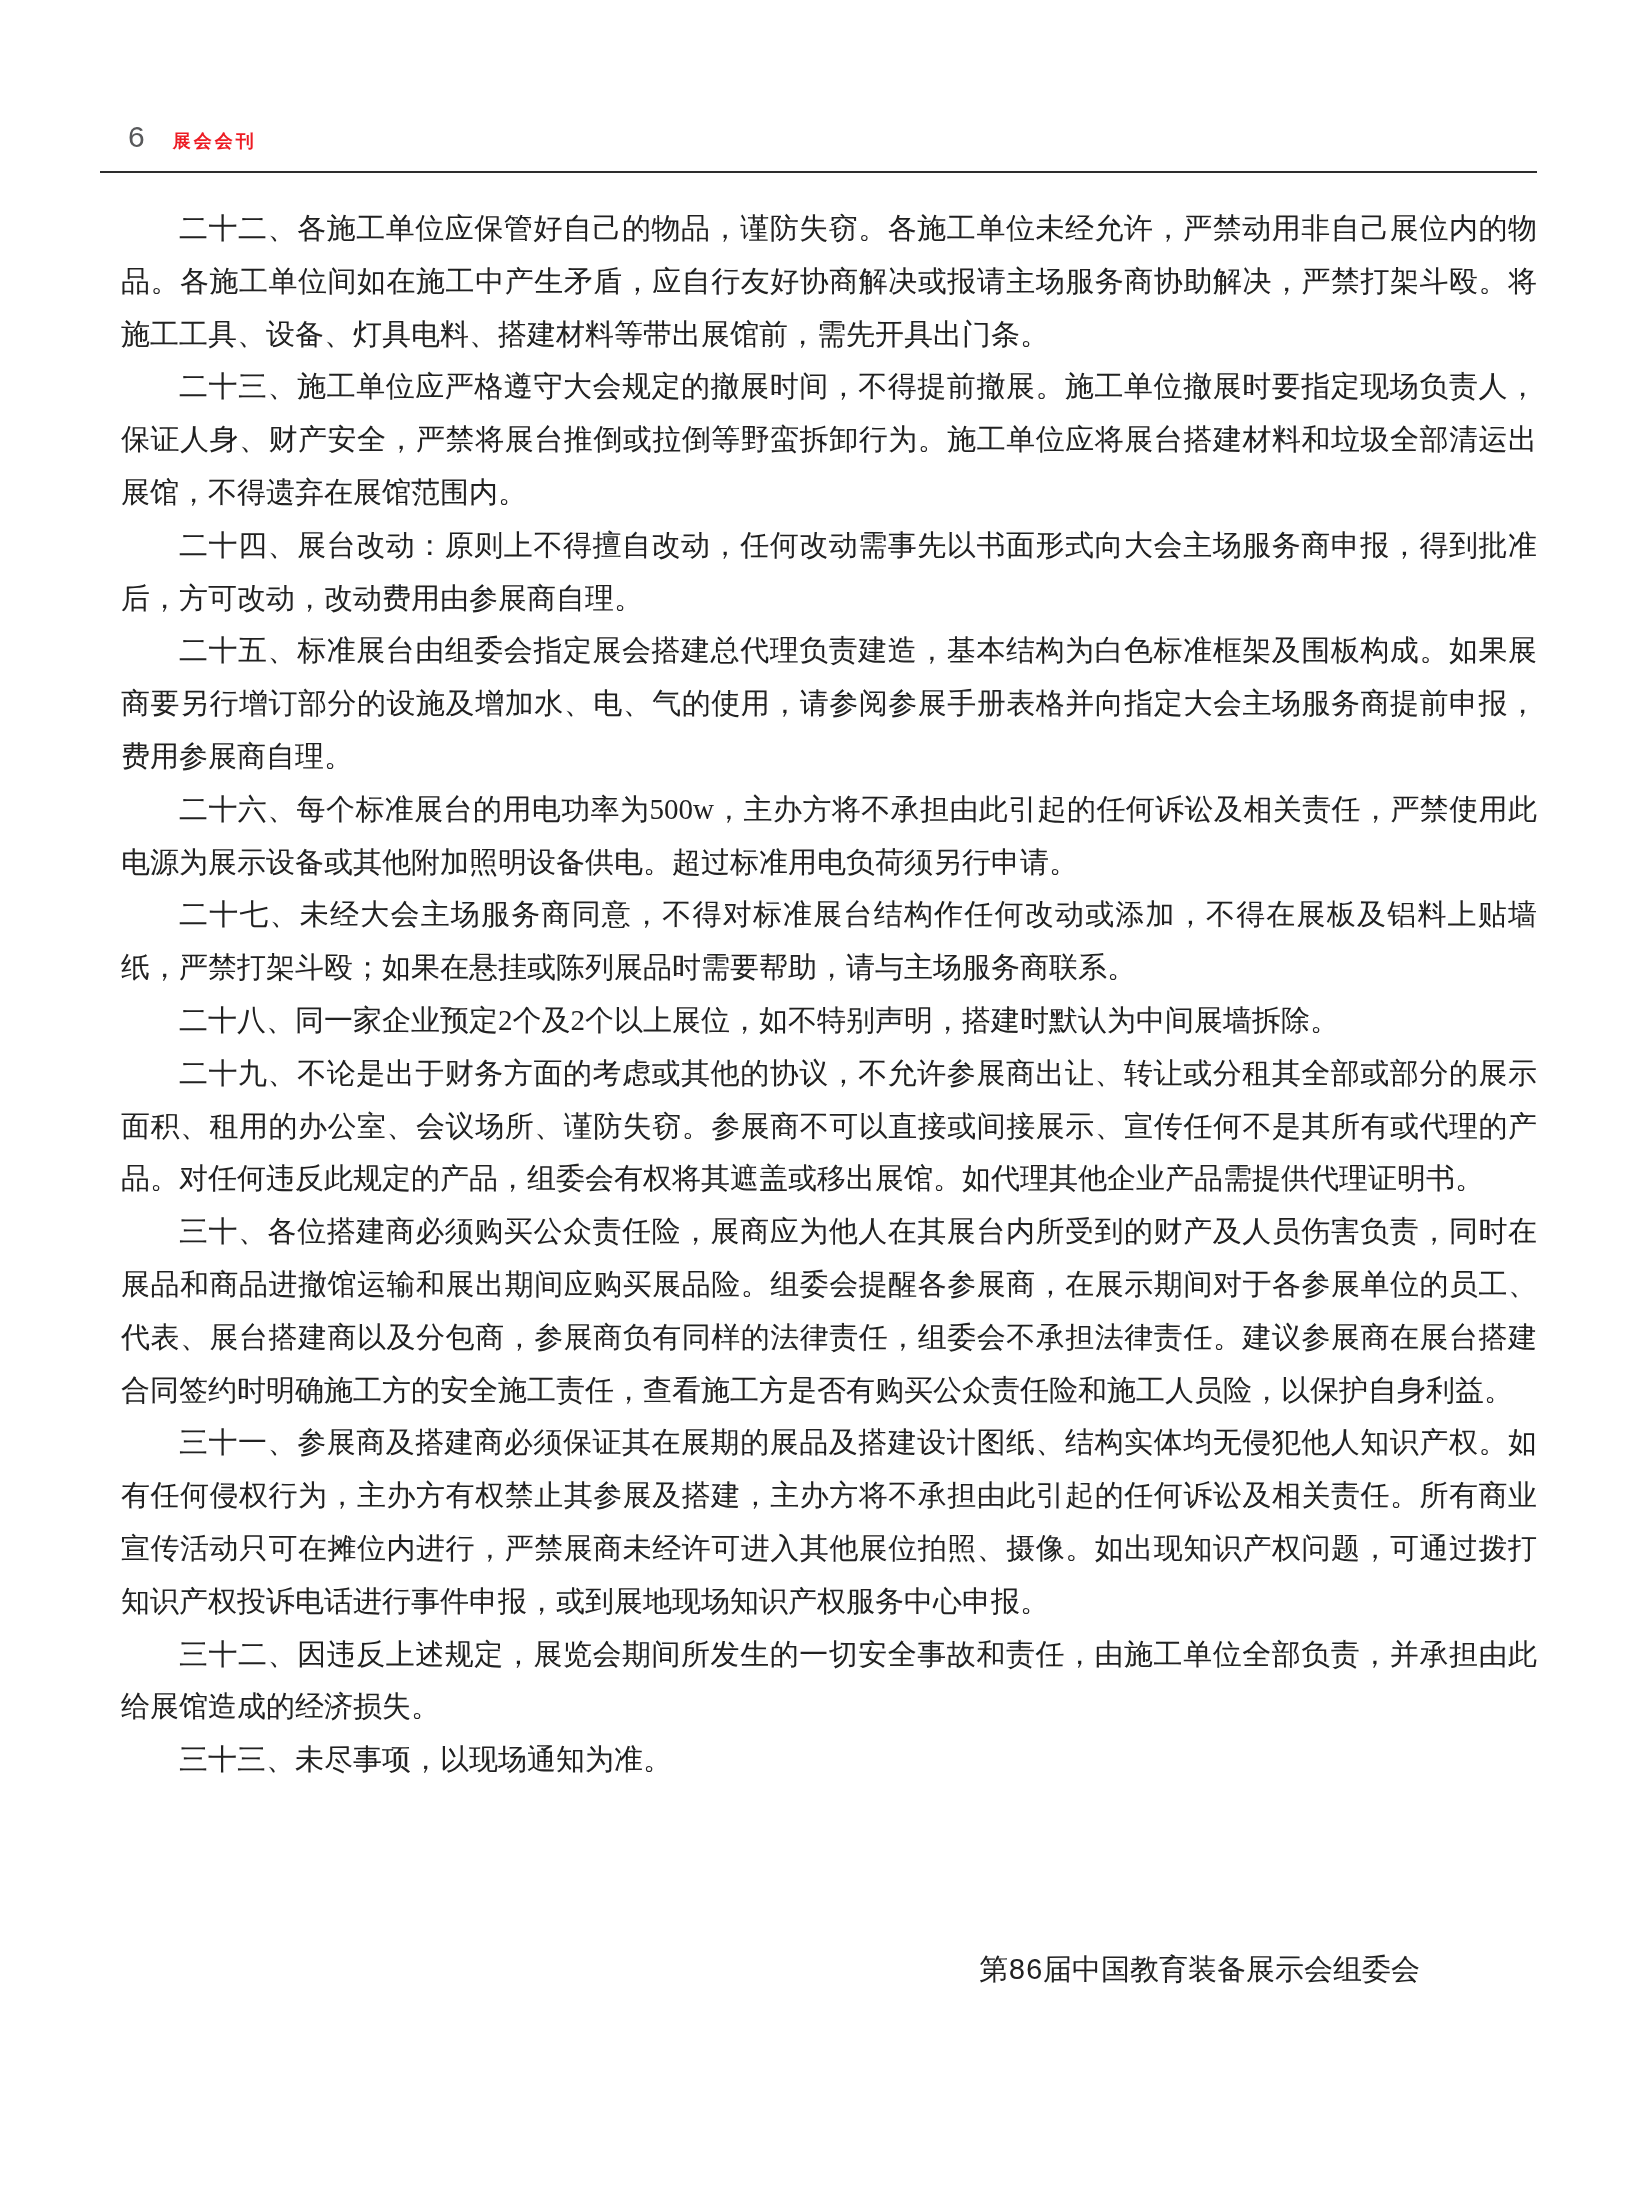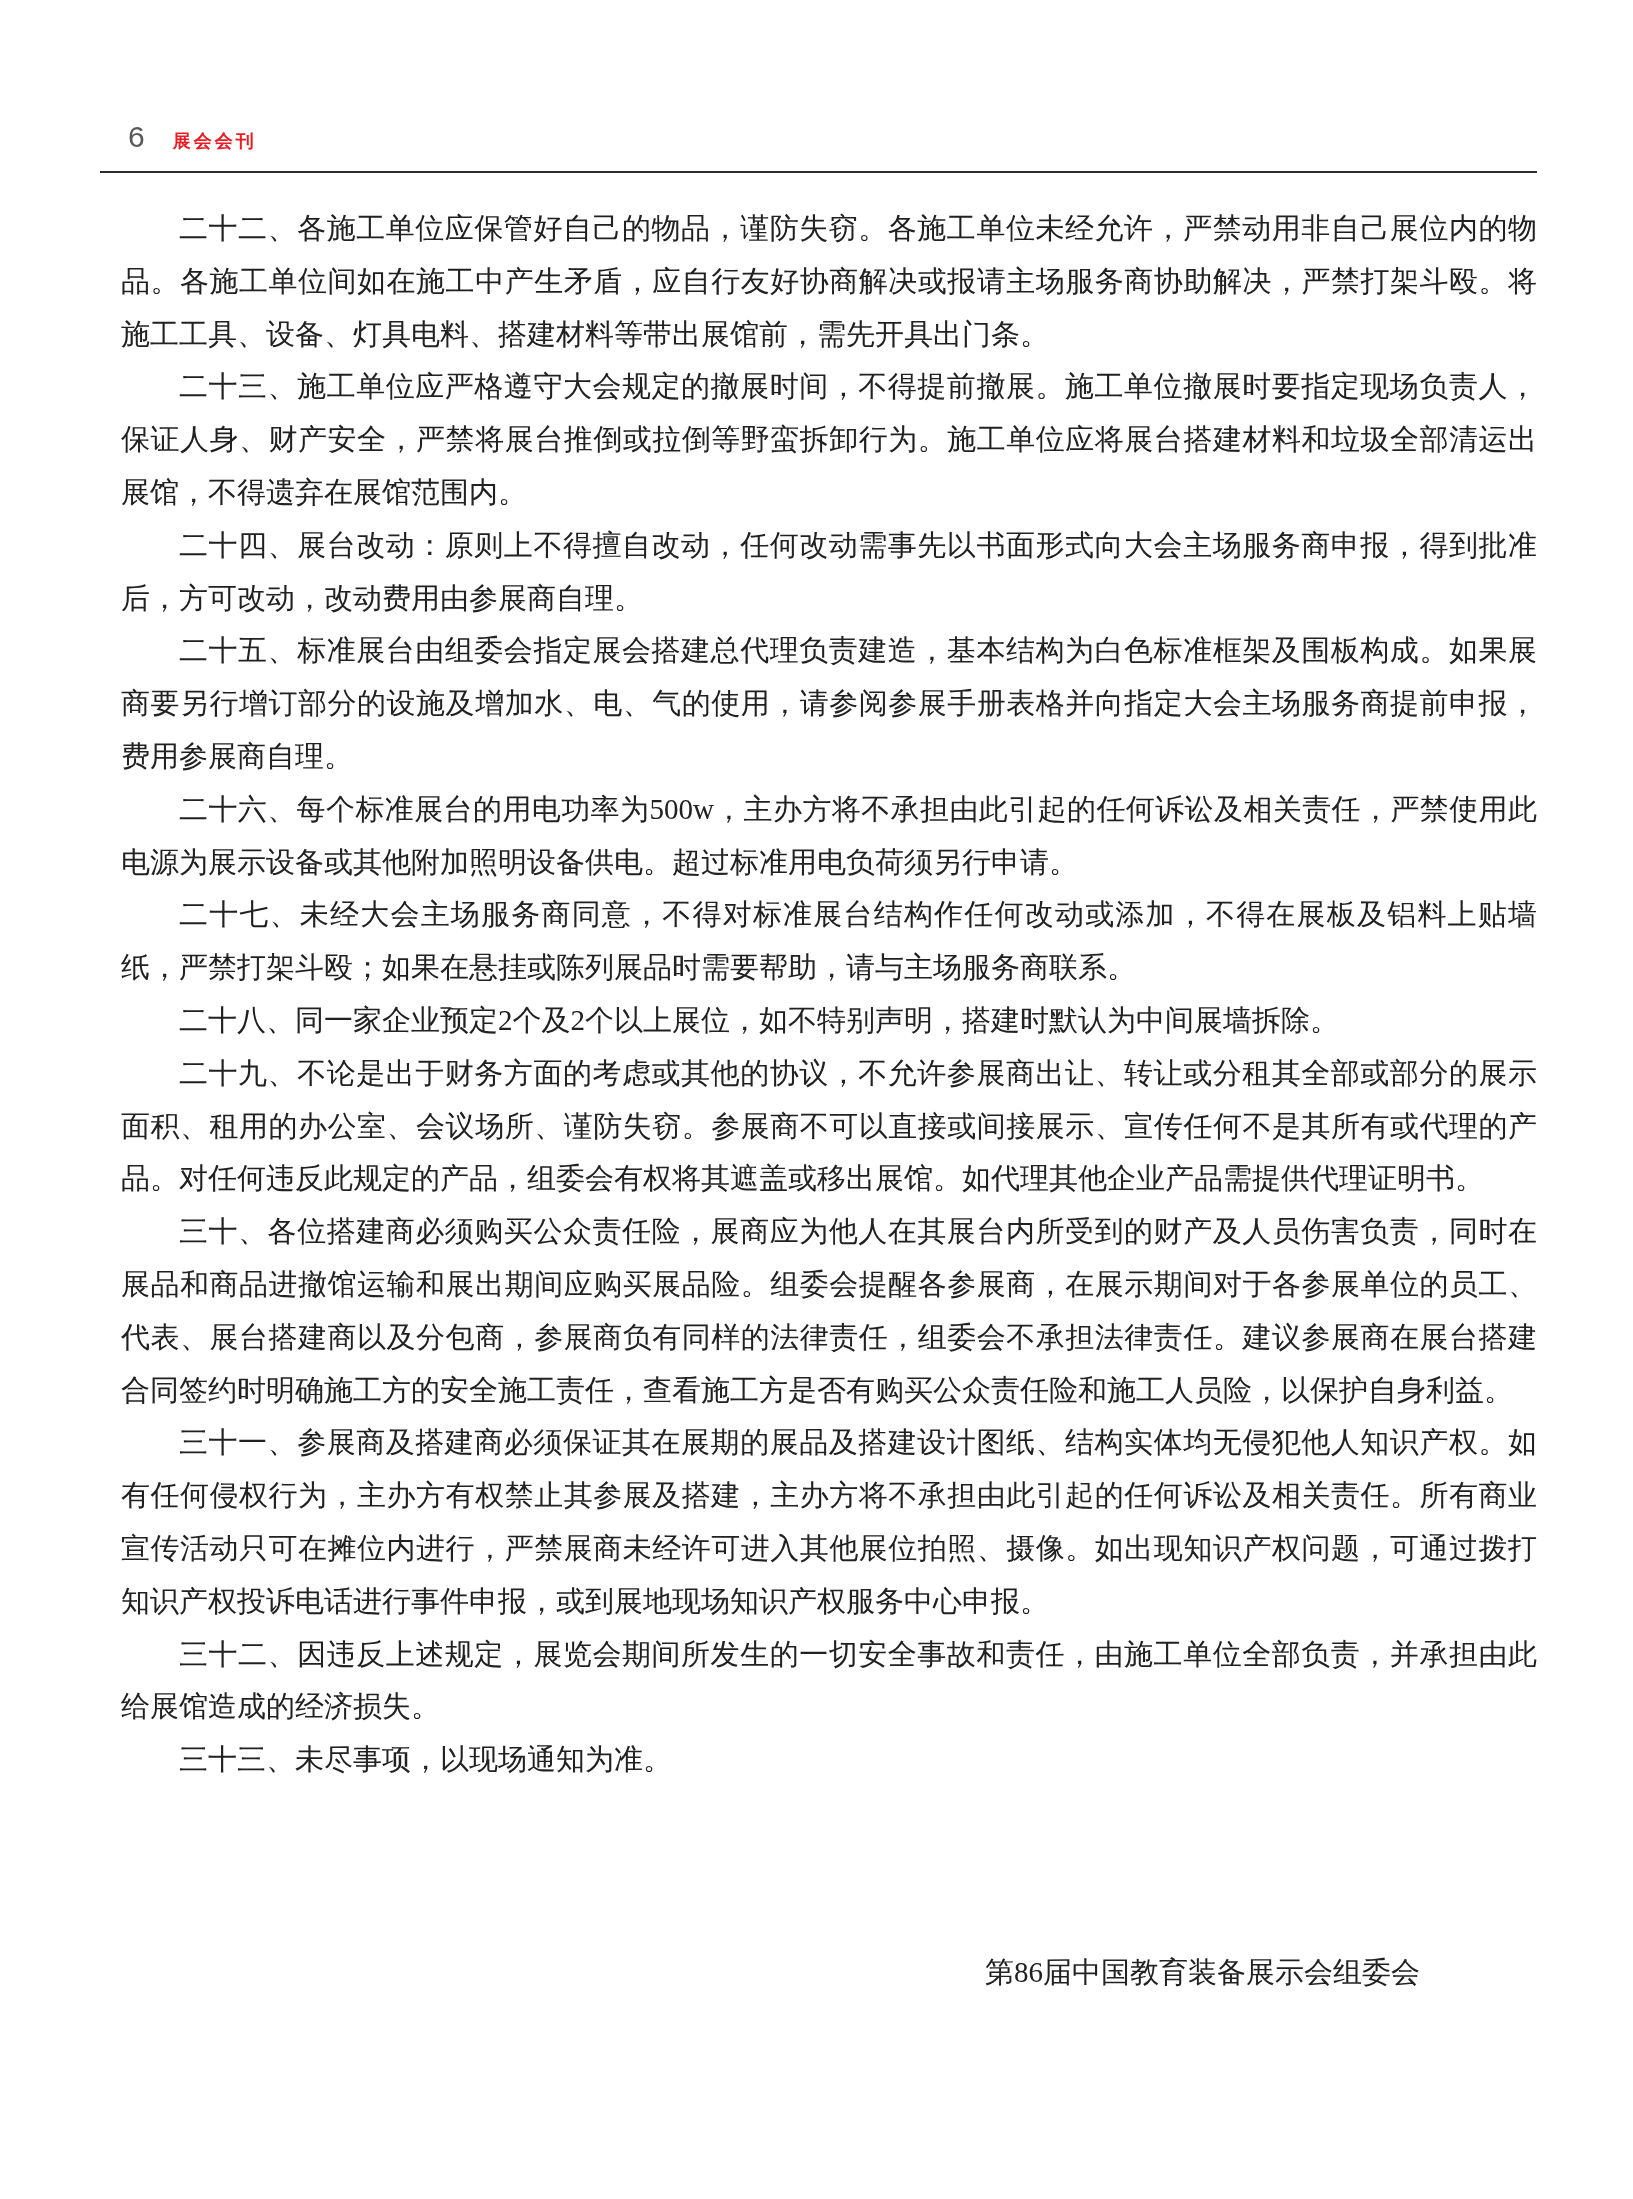--- a/index.html
+++ b/index.html
@@ -58,20 +58,21 @@
     text-indent:2em;
   }
   .signature {
     position:absolute;
     top:1952px;
     right:213px;
     font-size:29px;
     line-height:40px;
     color:#212121;
     white-space:nowrap;
+    font-family:Liberation Mono, monospace;
   }
 </style>
 </head>
 <body>
 
 <div class="page">
 
   <div class="header">
     <span class="page-number">6</span>
     <span class="header-title">展会会刊</span>

